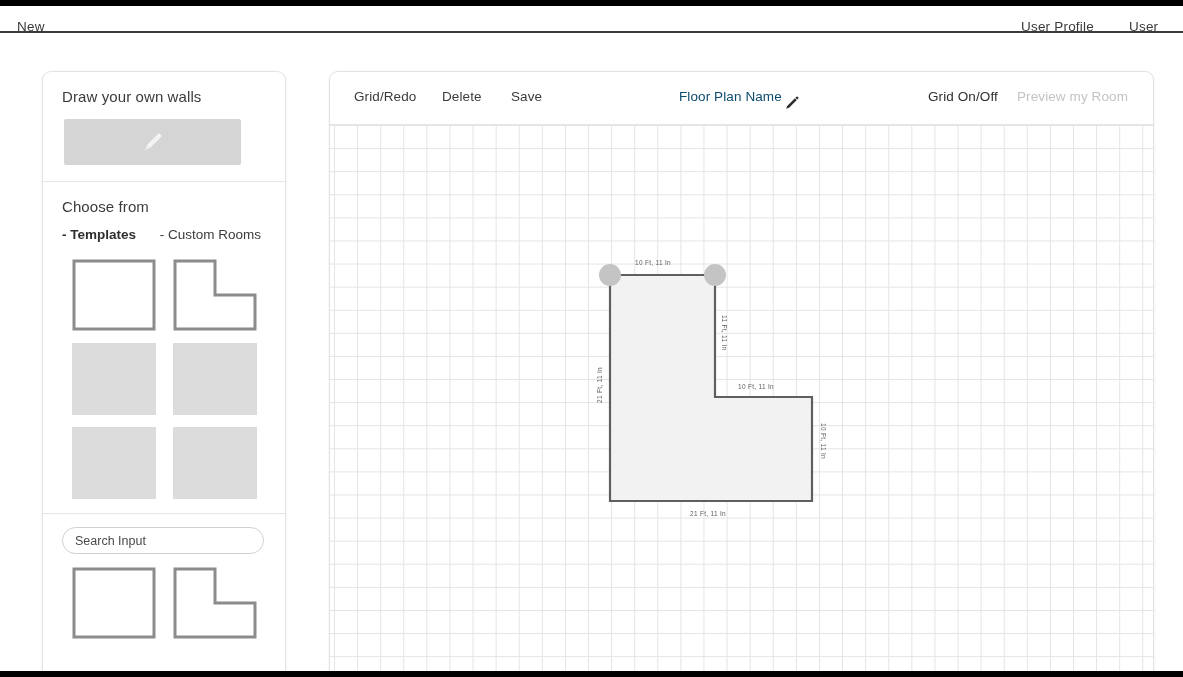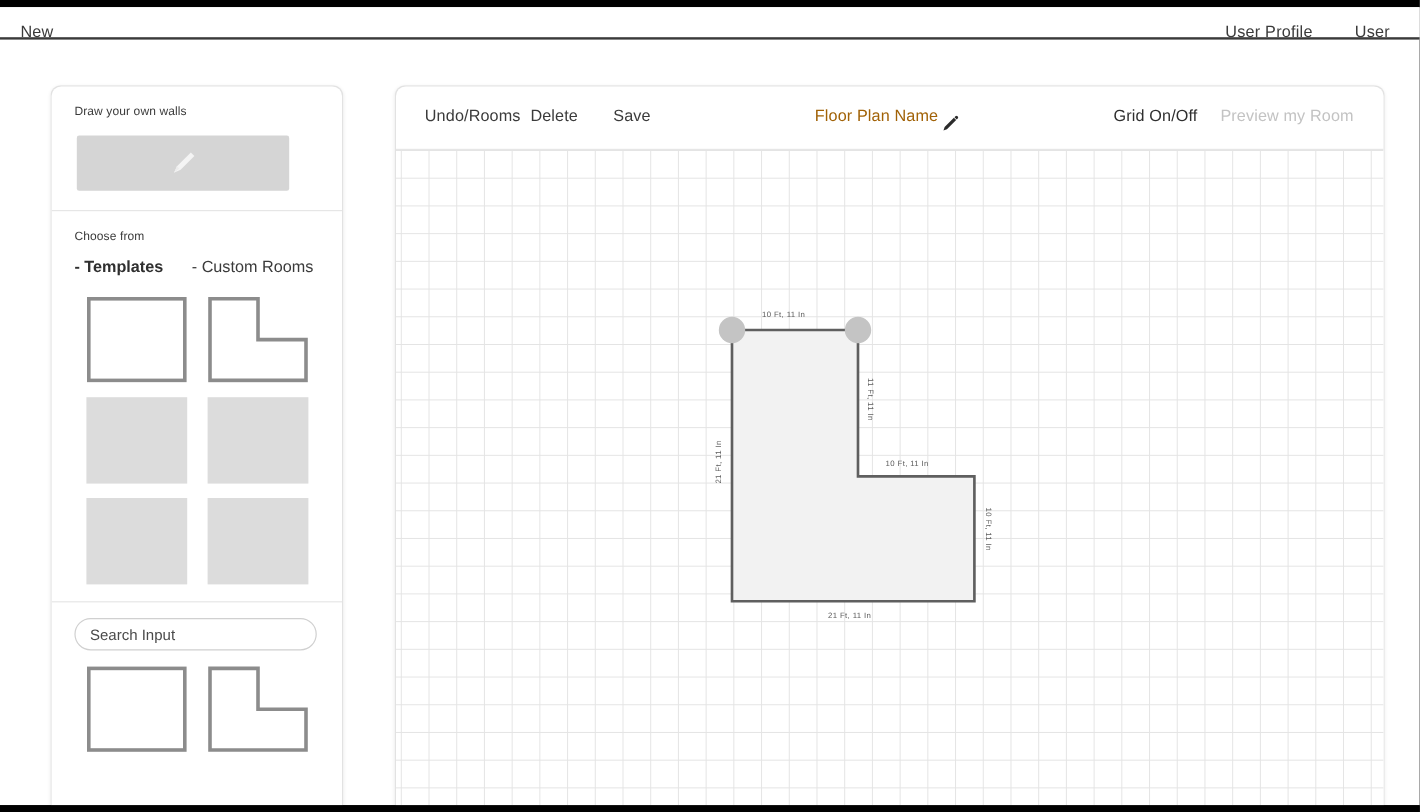--- a/index.html
+++ b/index.html
@@ -43,21 +43,21 @@
     background: #ffffff;
     border: 1px solid #e2e2e2;
     border-bottom: none;
     border-radius: 9px 9px 0 0;
     box-shadow: 0 1px 3px rgba(0,0,0,.07);
     overflow: hidden;
   }
   .side-sect { position: relative; }
   .side-divider { height: 1px; background: #e6e6e6; }
   .side-title {
-    font-size: 10px; color: #3b3b3b;
+    font-size: 15px; color: #3b3b3b;
     padding: 16px 0 0 19px;
     letter-spacing: .1px;
   }
 
   
   #draw-btn {
     margin: 14px 0 16px 21px;
     width: 177px; height: 46px;
     background: #d5d5d5;
     border: none;
@@ -136,21 +136,21 @@
   }
   .tool {
     position: absolute; top: 17px;
     font-size: 13.5px; color: #3b3b3b;
     white-space: nowrap; letter-spacing: .1px;
     cursor: pointer;
   }
   #tool-undo   { left: 24px; }
   #tool-delete { left: 112px; }
   #tool-save   { left: 181px; }
-  #tool-name   { left: 349px; color: #a16207; }
+  #tool-name   { left: 349px; color: #0c4a6e; }
   #name-pencil { position: absolute; left: 455px; top: 24px; cursor: pointer; }
   #tool-grid   { left: 598px; color: #2f2f2f; }
   #tool-prev   { left: 687px; color: #c3c3c3; }
 
   
   #grid-area {
     position: relative;
     width: 823px; height: 546px;
     background-color: #ffffff;
     background-image:
@@ -246,21 +246,21 @@
             <path d="M2 2 H42 V36 H82 V70 H2 Z" fill="#ffffff" stroke="#8c8c8c" stroke-width="3" stroke-linejoin="miter"></path>
           </svg>
         </div>
       </div>
     </div>
   </div>
 
   <div id="canvas-panel">
 
     <div id="toolbar">
-      <div class="tool" id="tool-undo">Undo/Rooms</div>
+      <div class="tool" id="tool-undo">Grid/Redo</div>
       <div class="tool" id="tool-delete">Delete</div>
       <div class="tool" id="tool-save">Save</div>
 
       <div class="tool" id="tool-name">Floor Plan Name</div>
       <svg id="name-pencil" width="14" height="14" viewBox="0 0 14 14">
         <path d="M1.2 12.8 L2.2 9.9 L9.9 2.2 L11.8 4.1 L4.1 11.8 Z" fill="#2b2b2b"></path>
         <path d="M10.4 1.7 L12.3 3.6 L13.1 2.8 A1.3 1.3 0 0 0 13.1 1.0 L13.0 0.9 A1.3 1.3 0 0 0 11.2 0.9 Z" fill="#2b2b2b"></path>
       </svg>
 
       <div class="tool" id="tool-grid">Grid On/Off</div>

